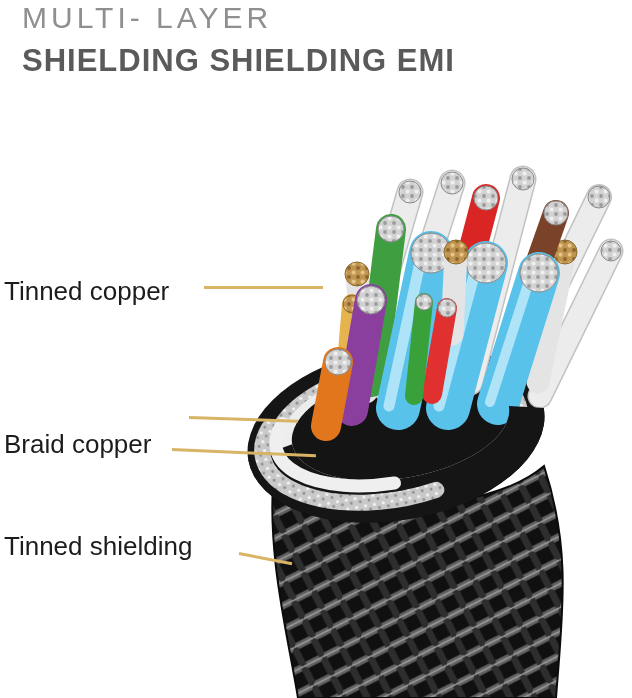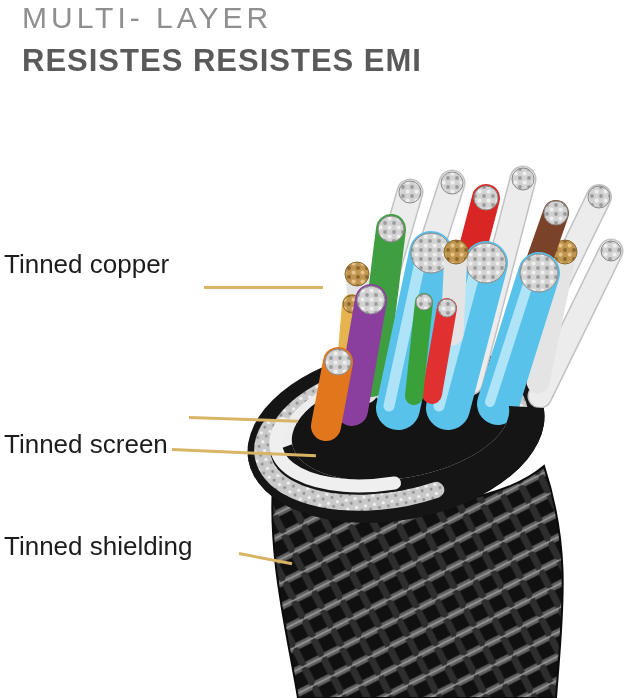--- a/index.html
+++ b/index.html
@@ -6,21 +6,21 @@
   body{
     width:632px;height:698px;background:#ffffff;position:relative;overflow:hidden;
     font-family:"Liberation Sans", sans-serif;
   }
   .stage{position:absolute;inset:0;width:632px;height:494px;}
   .illustration{position:absolute;left:0;top:0;z-index:0;}
   .txt{position:absolute;z-index:2;white-space:nowrap;}
   .title-light{left:22px;top:1px;font-size:30px;letter-spacing:4px;font-weight:400;color:#8f8f8f;}
   .title-bold{left:22px;top:43px;font-size:31px;letter-spacing:1px;font-weight:700;color:#5a5a5a;}
   .lbl{font-size:26px;color:#1c1c1c;font-weight:400;}
-  #lbl-tinned{left:4px;top:249px;}
+  #lbl-tinned{left:4px;top:276px;}
   #lbl-foil{left:4px;top:393px;}
   #lbl-braidscreen{left:4px;top:429px;}
   #lbl-braidshield{left:4px;top:531px;}
   .pointer-line{position:absolute;height:3px;background:#d9b464;transform-origin:left center;z-index:2;}
   #line-tinned{left:204px;top:286px;width:119px;}
   #line-foil{left:189px;top:416px;width:109px;transform:rotate(2deg);}
   #line-braidscreen{left:172px;top:448px;width:144px;transform:rotate(2.5deg);}
   #line-braidshield{left:239px;top:552px;width:54px;transform:rotate(11deg);}
 </style>
 </head>
@@ -161,26 +161,26 @@
     </g>
 
     <g transform="translate(396,434) rotate(-10)">
       <path d="M-150 0 A150 86 0 0 0 150 0 L116 -8 A110 53 0 0 1 -104 -8 Z" fill="#151515"></path>
       <path d="M-124 -28 A128 66 0 0 0 30 62" stroke="url(#silver)" stroke-width="16" fill="none" stroke-linecap="round"></path>
       <path d="M-110 -30 A114 55 0 0 0 -10 48" stroke="#efefef" stroke-width="13" fill="none" stroke-linecap="round"></path>
     </g>
   </svg>
 
   <div class="txt title-light">MULTI- LAYER</div>
-  <div class="txt title-bold">RESISTES RESISTES EMI</div>
+  <div class="txt title-bold">SHIELDING SHIELDING EMI</div>
 
   <div class="txt lbl" id="lbl-tinned">Tinned copper</div>
   <div class="pointer-line" id="line-tinned" style="background: rgb(217, 180, 100);"></div>
 
   <div class="pointer-line" id="line-foil" style="background: rgb(217, 180, 100);"></div>
 
-  <div class="txt lbl" id="lbl-braidscreen">Tinned screen</div>
+  <div class="txt lbl" id="lbl-braidscreen">Braid copper</div>
   <div class="pointer-line" id="line-braidscreen" style="background: rgb(217, 180, 100);"></div>
 
   <div class="txt lbl" id="lbl-braidshield">Tinned shielding</div>
   <div class="pointer-line" id="line-braidshield" style="background: rgb(217, 180, 100);"></div>
 
 </div>
 
 </body></html>

